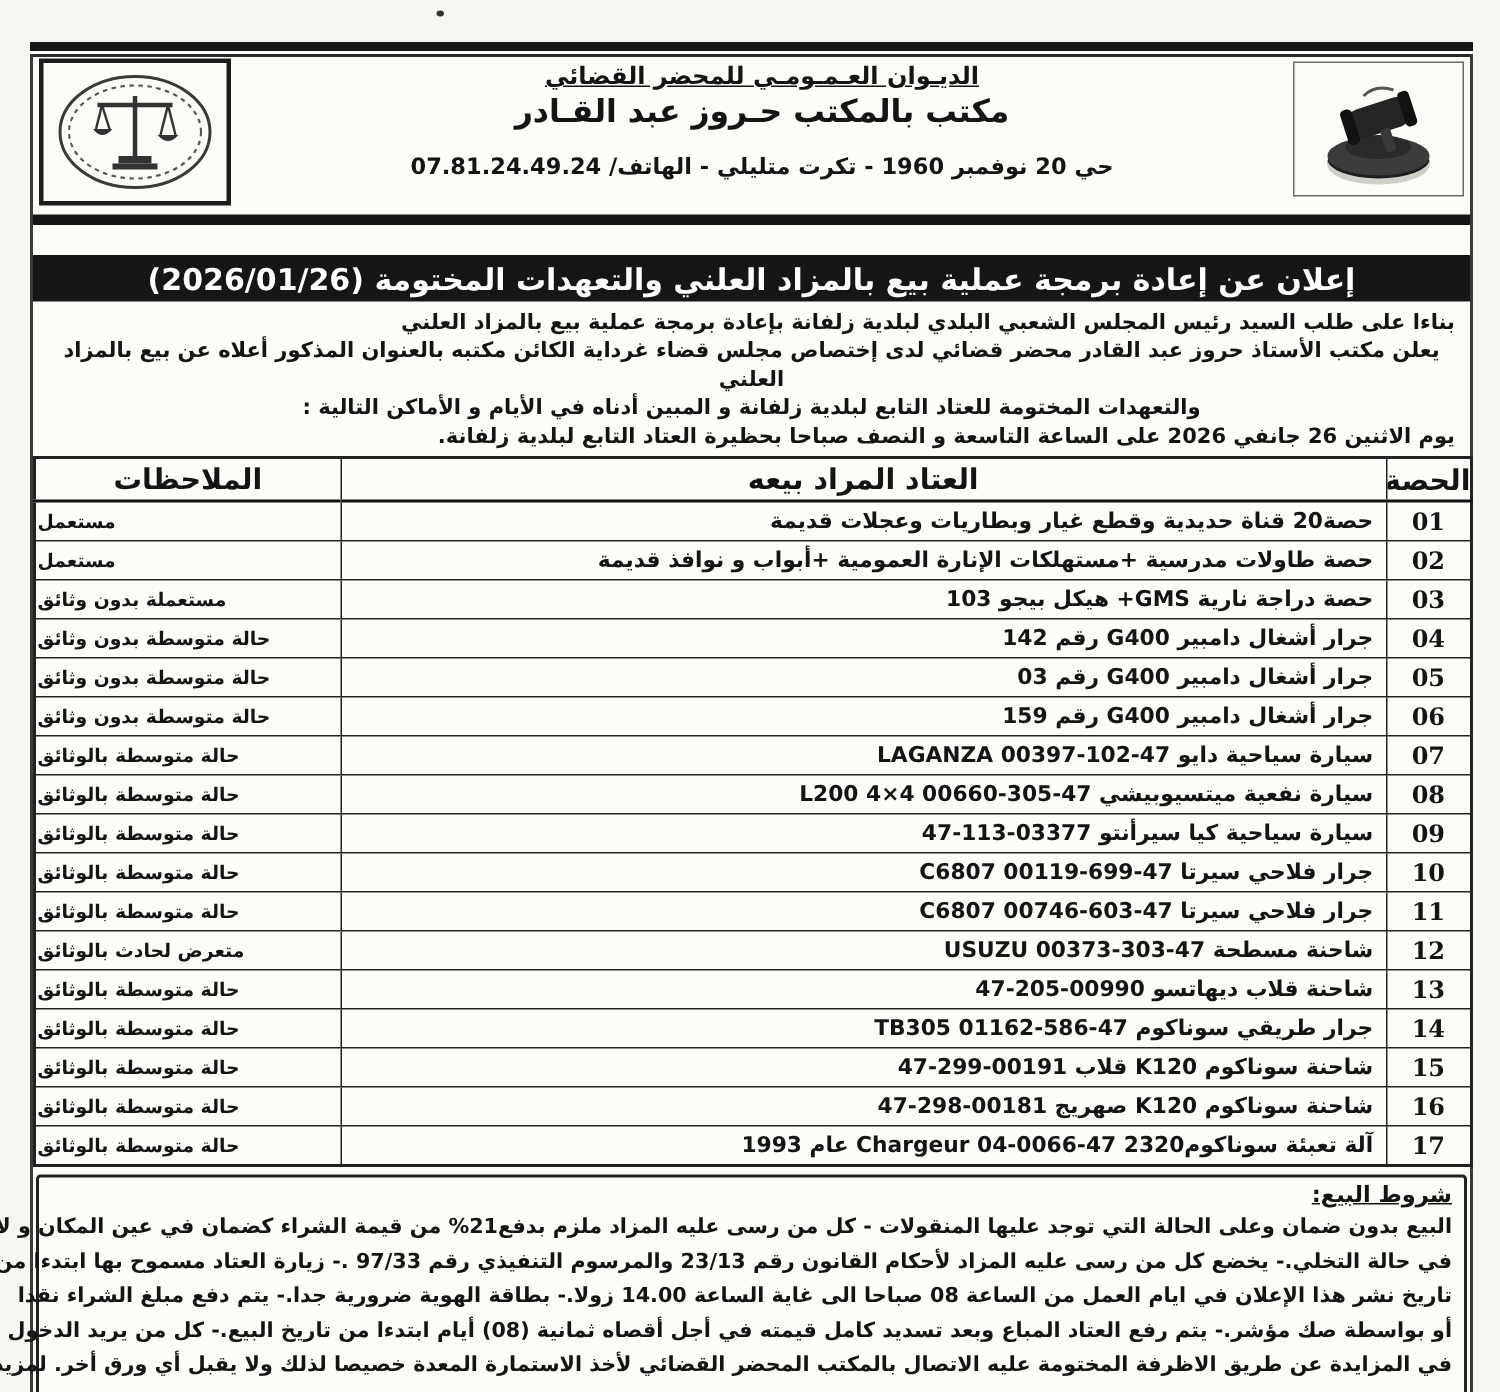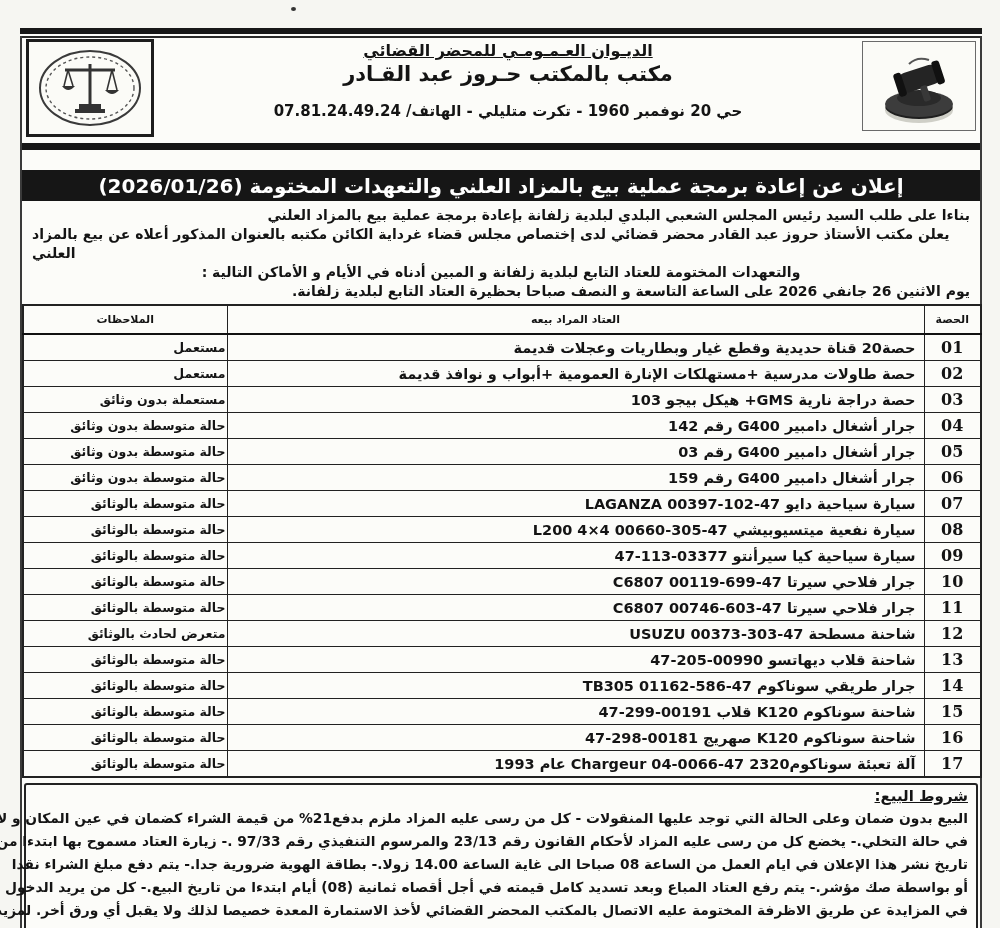--- a/index.html
+++ b/index.html
@@ -27,36 +27,36 @@
   
   .banner-strip{height:7px;background:#161616;margin-top:2px;}
   .banner{margin-top:20px;height:31px;background:#161616;color:#fff;
     display:flex;align-items:center;justify-content:center;direction:rtl;
     font-size:20px;font-weight:bold;letter-spacing:.5px;}
 
   
   .intro{direction:rtl;padding:5px 10px 3px;font-weight:600;}
   .intro div{font-size:14px;line-height:19px;}
   .i1{text-align:right;}
-  .i2{text-align:left;}
+  .i2{text-align:center;}
   .i3{text-align:center;}
   .i4{text-align:right;font-weight:bold;}
 
   
   table.lots{width:100%;border-collapse:collapse;direction:rtl;table-layout:fixed;}
   table.lots td,table.lots th{border:1px solid #222;overflow:hidden;white-space:nowrap;}
   table.lots{border:2px solid #222;}
   col.c-lot{width:57px;}
   col.c-item{width:697px;}
   col.c-notes{width:204px;}
-  th{height:25px;font-size:11px;font-weight:bold;border-bottom:2px solid #111 !important;}
+  th{height:25px;font-size:19px;font-weight:bold;border-bottom:2px solid #111 !important;}
   td{height:23px;}
   td.lot{text-align:center;font-weight:bold;font-size:16px;font-family:"DejaVu Serif",serif;}
   td.item{text-align:right;padding:0 8px;font-size:14.5px;font-weight:600;}
-  td.notes{text-align:right;font-size:12.5px;font-weight:600;}
+  td.notes{text-align:left;font-size:12.5px;font-weight:600;}
 
   
   .conds{margin:5px 2px 0;border:2px solid #222;border-radius:3px;position:relative;
     direction:rtl;padding:2px 8px 16px;background:#fcfcf9;}
   .cond-head{font-size:15px;font-weight:bold;text-decoration:underline;margin-bottom:2px;}
   .cond-line{font-size:13.8px;line-height:23px;font-weight:600;text-align:right;white-space:nowrap;}
   .cond-phone-line{text-align:center;margin-top:2px;font-weight:bold;font-size:14px;}
   .cond-phone{font-size:21px;font-weight:bold;font-family:"DejaVu Serif",serif;direction:ltr;unicode-bidi:embed;}
 </style>
 </head>

